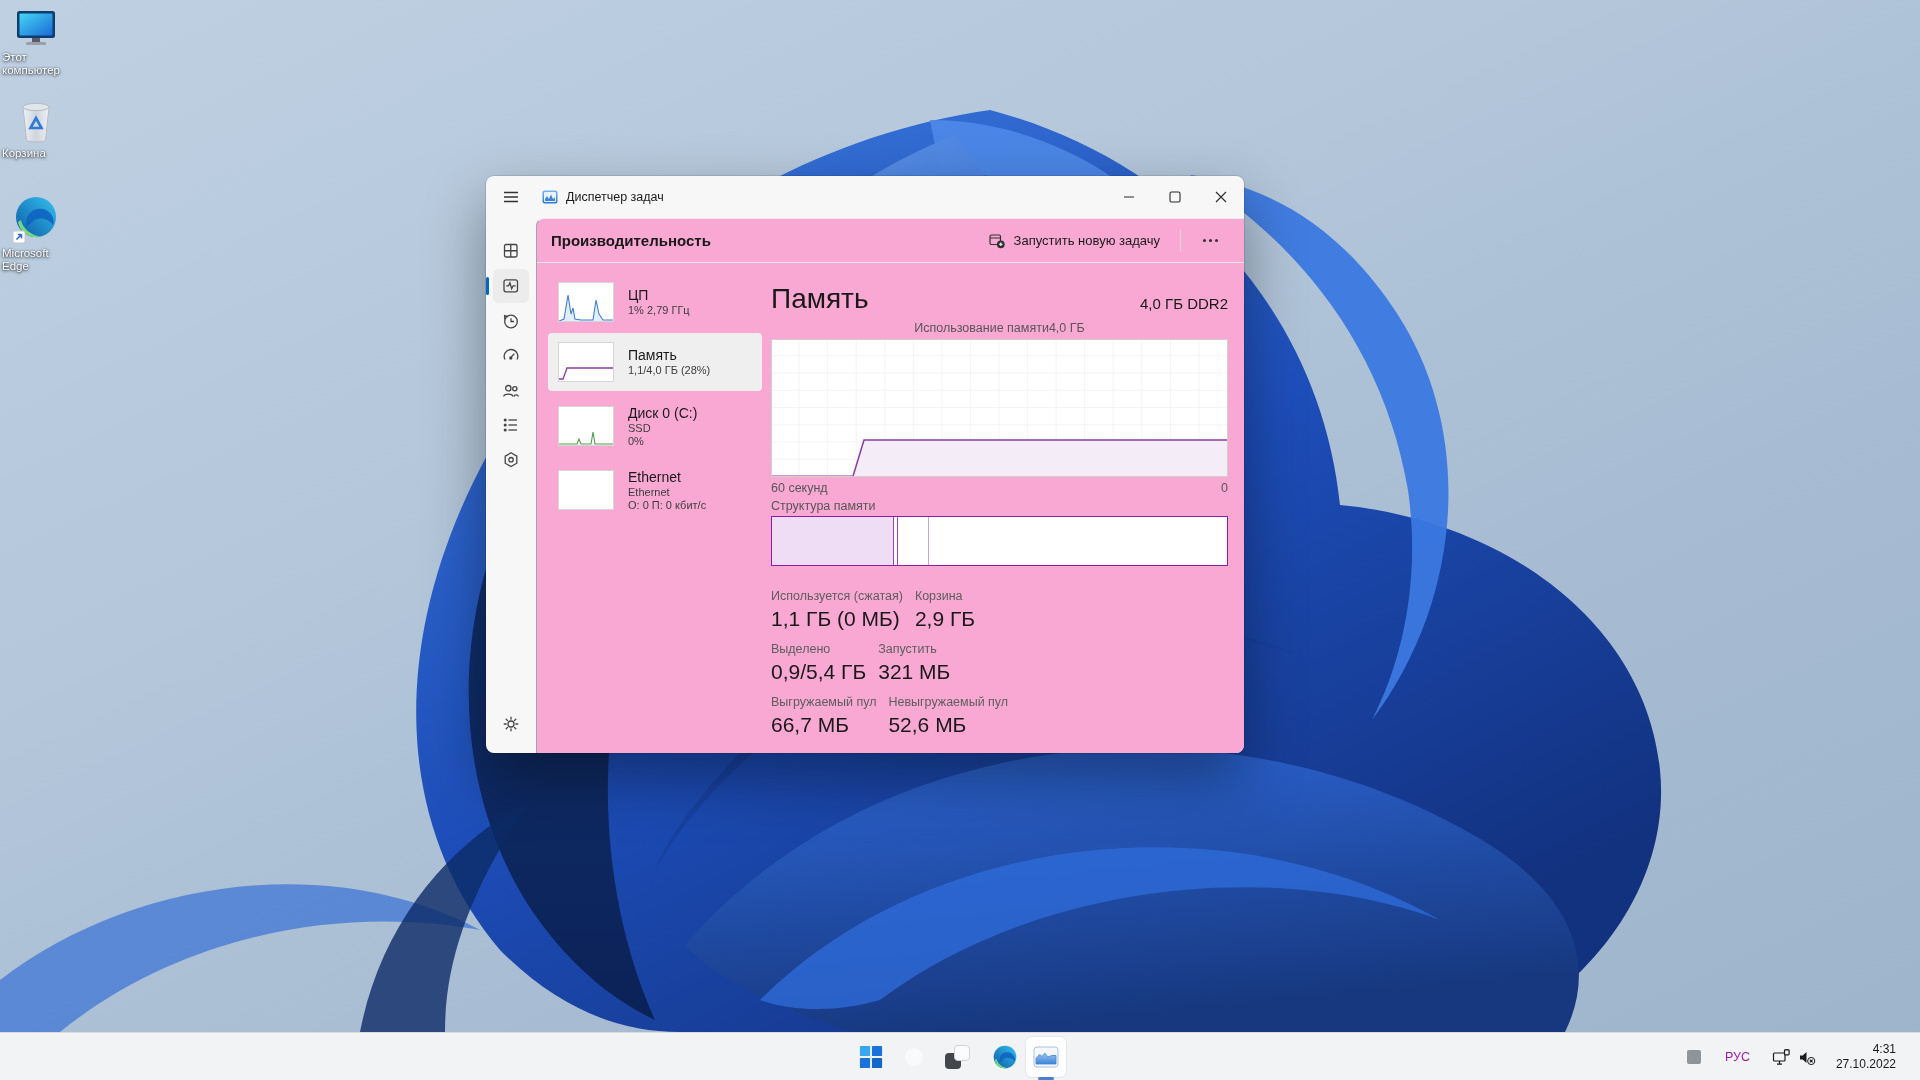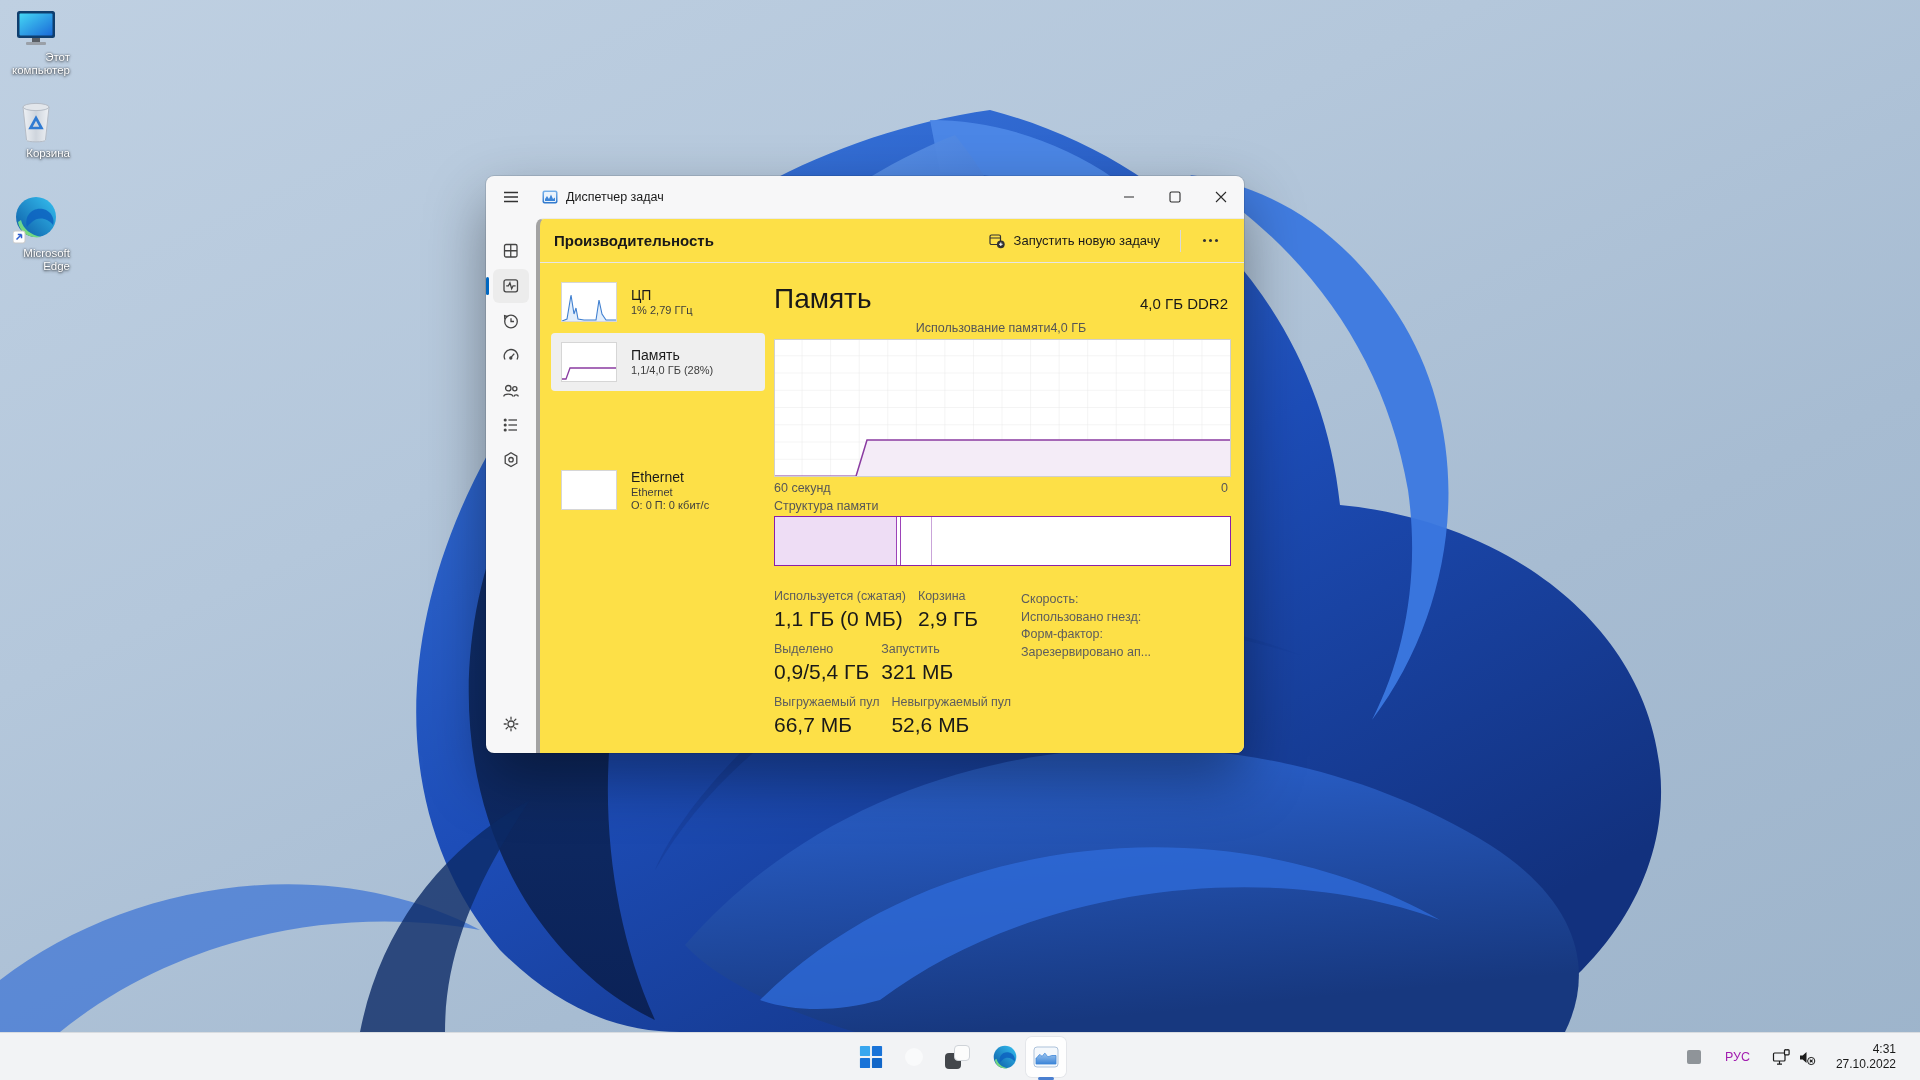--- a/index.html
+++ b/index.html
@@ -3,21 +3,21 @@
 <meta charset="utf-8">
 <style>
   html,body{margin:0;padding:0;background:#222;}
   *{box-sizing:border-box;}
   .screen{position:relative;width:1920px;height:1080px;overflow:hidden;
     font-family:"Liberation Sans","DejaVu Sans",sans-serif;
     background:linear-gradient(155deg,#bfd0e2 0%,#b4c7db 35%,#a7bcd2 65%,#9db4cb 100%);}
   .wallpaper{position:absolute;left:0;top:0;width:1920px;height:1032px;}
 
   
-  .desk-icon{position:absolute;left:2px;width:68px;text-align:right;cursor:default;}
+  .desk-icon{position:absolute;left:2px;width:68px;text-align:left;cursor:default;}
   .desk-icon .ic{display:flex;justify-content:center;}
   .desk-icon .lbl{margin-top:3px;font-size:11.5px;line-height:13px;color:#fff;
     text-shadow:0 1px 3px rgba(0,0,0,.75),0 0 2px rgba(0,0,0,.5);}
 
   
   .window{position:absolute;left:469px;top:176px;width:758px;height:577px;background:#f7f7f8;
     border-radius:8px;overflow:hidden;
     box-shadow:0 25px 60px rgba(0,0,0,.38),0 0 0 1px rgba(0,0,0,.10);margin-left:17px;}
   .titlebar{position:absolute;left:0;top:0;right:0;height:42px;}
   .hamburger{position:absolute;left:8px;top:6px;width:34px;height:30px;border:none;background:transparent;
@@ -29,22 +29,22 @@
   .win-btn{width:46px;height:42px;border:none;background:transparent;display:flex;
     align-items:center;justify-content:center;padding:0;}
 
   .rail{position:absolute;left:0;top:42px;bottom:0;width:50px;}
   .rail-btn{position:absolute;left:7px;width:36px;height:34px;border:none;background:transparent;
     border-radius:6px;display:flex;align-items:center;justify-content:center;padding:0;}
   .rail-btn.selected{background:#ececec;}
   .rail-btn.selected::before{content:"";position:absolute;left:-7px;top:8px;width:3px;height:18px;
     border-radius:2px;background:#0067c0;}
 
-  .card{position:absolute;left:50px;top:42px;right:0;bottom:0;background:#fde047;
-    border-top-left-radius:8px;border-left:4px solid #a3a3a3;border-top:1px solid #eaeaea;}
+  .card{position:absolute;left:50px;top:42px;right:0;bottom:0;background:#f9a8d4;
+    border-top-left-radius:8px;border-left:1px solid #a3a3a3;border-top:1px solid #eaeaea;}
   .card-header{position:absolute;left:0;top:0;right:0;height:44px;display:flex;align-items:center;
     padding:0 14px;border-bottom:1px solid #e6e6e6;}
   .ch-title{font-size:15px;font-weight:700;color:#191919;}
   .run-task{margin-left:auto;display:flex;align-items:center;gap:9px;border:none;background:transparent;
     font-family:inherit;font-size:13px;color:#1a1a1a;padding:7px 10px;border-radius:4px;}
   .v-div{width:1px;height:22px;background:#d9d9d9;margin:0 10px;}
   .more-btn{border:none;background:transparent;display:flex;gap:3px;padding:10px 12px;border-radius:4px;}
   .more-btn i{width:3px;height:3px;border-radius:50%;background:#333;}
 
   
@@ -352,20 +352,32 @@
           <svg width="54" height="38" viewBox="0 0 54 38">
             <path d="M0 36 H4 L8 25 H54" fill="none" stroke="#8a3ba1" stroke-width="1.3"></path>
           </svg>
         </span>
         <div class="pl-text">
           <div class="pl-name">Память</div>
           <div class="pl-line">1,1/4,0 ГБ (28%)</div>
         </div>
       </div>
 
+      <div class="pl-row" style="top:176px;height:62px;">
+        <span class="pl-thumb">
+          <svg width="54" height="38" viewBox="0 0 54 38">
+            <path d="M0 37 H18 L20 32 L22 37 L32 37 L34 25 L36 37 H54" fill="none" stroke="#4e9e4e" stroke-width="1.1"></path>
+          </svg>
+        </span>
+        <div class="pl-text">
+          <div class="pl-name">Диск 0 (C:)</div>
+          <div class="pl-line">SSD</div>
+          <div class="pl-line">0%</div>
+        </div>
+      </div>
 
       <div class="pl-row" style="top:240px;height:62px;">
         <span class="pl-thumb">
           <svg width="54" height="38" viewBox="0 0 54 38"></svg>
         </span>
         <div class="pl-text">
           <div class="pl-name">Ethernet</div>
           <div class="pl-line">Ethernet</div>
           <div class="pl-line">О: 0 П: 0 кбит/с</div>
         </div>
@@ -430,26 +442,20 @@
               <div class="st-label">Выгружаемый пул</div>
               <div class="st-value">66,7 МБ</div>
             </div>
             <div>
               <div class="st-label">Невыгружаемый пул</div>
               <div class="st-value">52,6 МБ</div>
             </div>
           </div>
         </div>
 
-        <div class="info-col">
-          <div>Скорость:</div>
-          <div>Использовано гнезд:</div>
-          <div>Форм-фактор:</div>
-          <div>Зарезервировано ап...</div>
-        </div>
       </div>
     </div>
   </div>
 
   <div class="taskbar">
     <button class="tb-btn" style="left:851px;">
       <svg width="24" height="24" viewBox="0 0 26 26">
         <rect x="1" y="1" width="11" height="11" rx="1" fill="#39a7ef"></rect>
         <rect x="14" y="1" width="11" height="11" rx="1" fill="#1973d8"></rect>
         <rect x="1" y="14" width="11" height="11" rx="1" fill="#1973d8"></rect>

